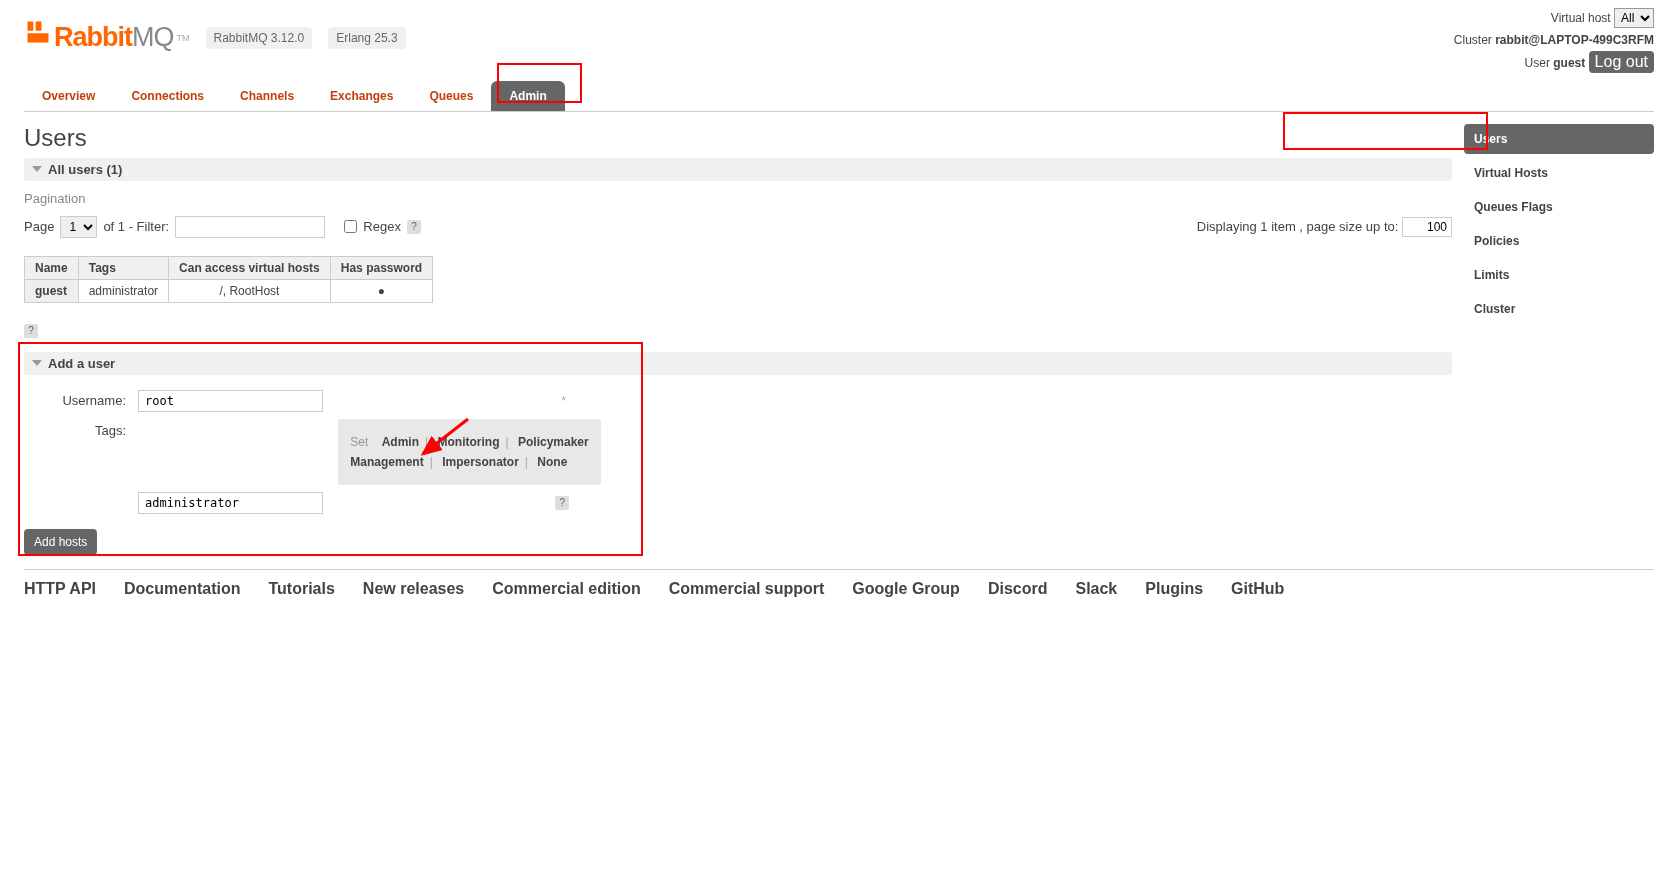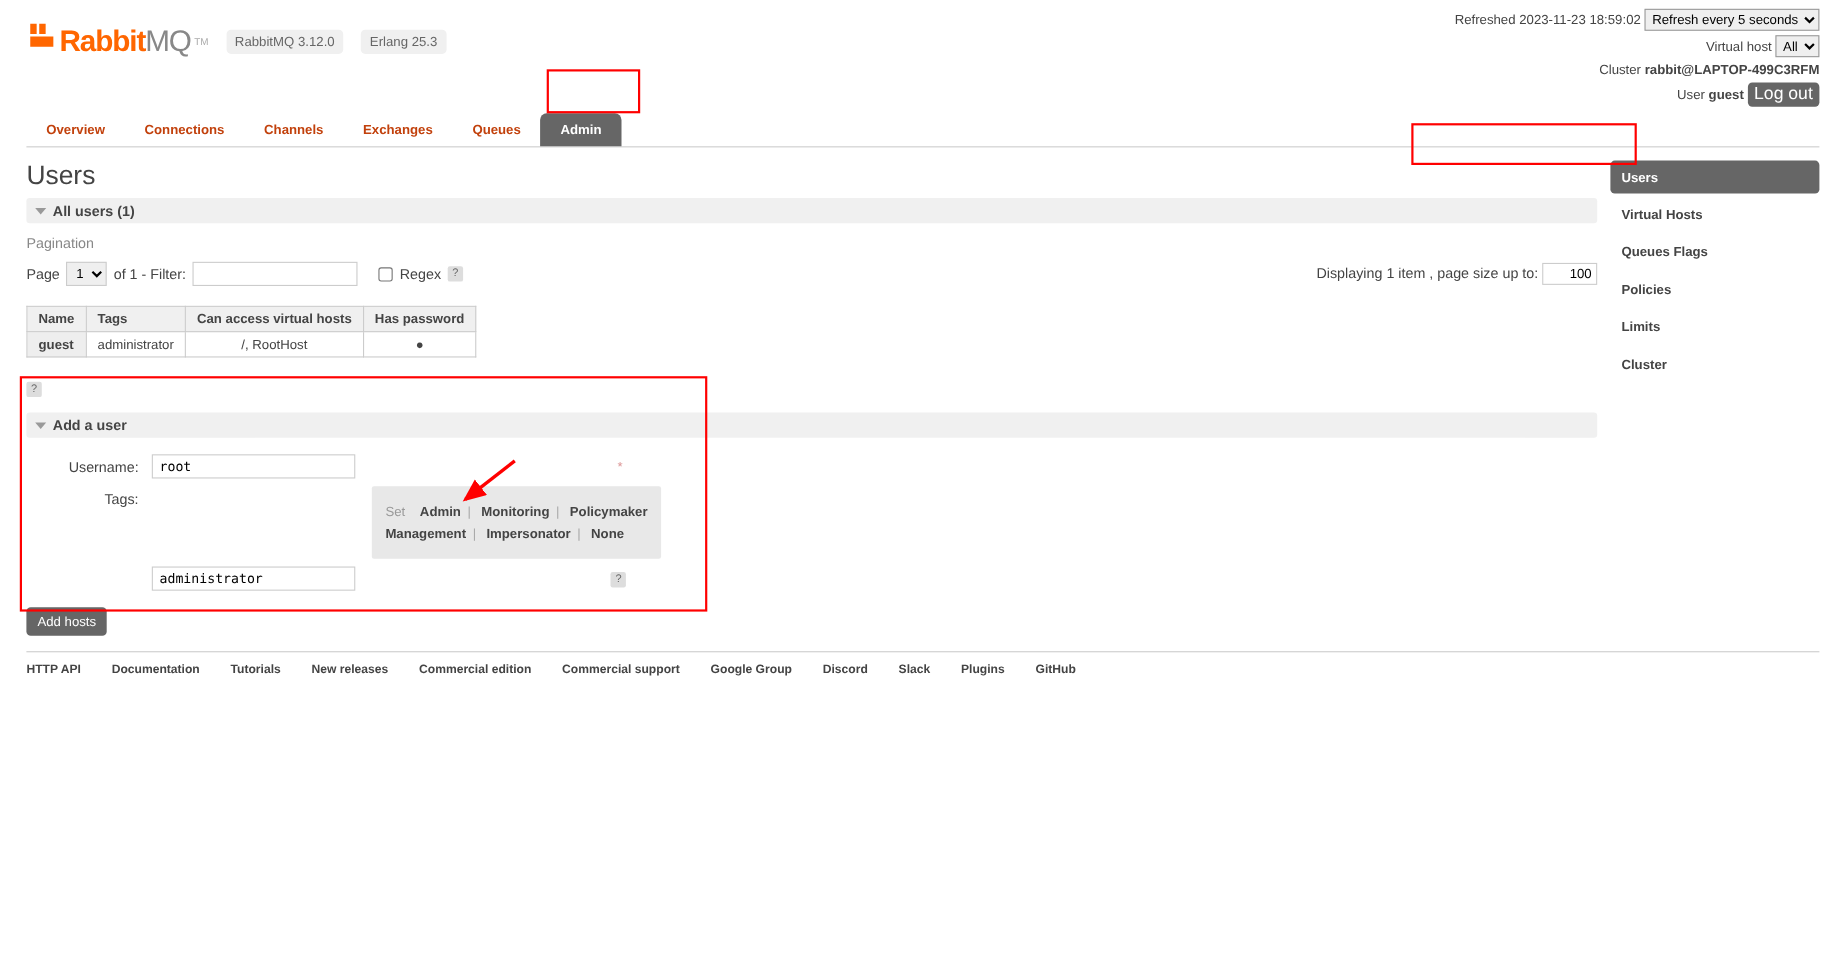--- a/index.html
+++ b/index.html
@@ -64,21 +64,21 @@
 .req { color: #d99; padding: 0 6px; }
 .confirm-text { font-size: 12px; color: #666; }
 .tags-panel { background: #e8e8e8; padding: 16px 12px; display: inline-block; vertical-align: top; border-radius: 2px; }
 .tags-panel .set-label { color: #999; font-size: 12px; margin-right: 10px; }
 .tag-link { color: #444; font-weight: bold; cursor: pointer; }
 .tag-sep { color: #aaa; margin: 0 6px; }
 .tags-line2 { margin-top: 6px; }
 .add-user-btn { background: #666; color: #fff; border: none; padding: 6px 10px; border-radius: 4px; font-size: 12px; cursor: pointer; }
 
 
-.footer { border-top: 1px solid #ccc; margin-top: 14px; padding-top: 10px; display: flex; gap: 28px; font-size: 11px; font-weight: bold; color: #444; }
+.footer { border-top: 1px solid #ccc; margin-top: 14px; padding-top: 10px; display: flex; gap: 28px; font-size: 16px; font-weight: bold; color: #444; }
 .footer span { cursor: pointer; }
 
 
 .annot { position: absolute; border: 2px solid #ff0000; pointer-events: none; z-index: 100; }
 .arrow { position: absolute; z-index: 101; pointer-events: none; }
 </style>
 </head>
 <body>
 
 <div class="topbar">
@@ -89,25 +89,20 @@
             <path fill="#ff6600" d="M3 3h5v8H3zM10 3h5v8h-5zM3 13h18v8H3z"></path>
           </svg>
       </span>
       <span class="logo-text"><span class="rabbit">Rabbit</span><span class="mq">MQ</span></span>
       <span class="logo-tm">TM</span>
     </div>
     <span class="version-badge">RabbitMQ 3.12.0</span>
     <span class="version-badge">Erlang 25.3</span>
   </div>
   <div class="topbar-right">
-    <div class="refresh-line">
-      <span>Refreshed</span>
-      <span>2023-11-23 18:59:02</span>
-      <select><option>Refresh every 5 seconds</option></select>
-    </div>
     <div class="vhost-line">
       <span>Virtual host</span>
       <select><option>All</option></select>
     </div>
     <div>
       <span>Cluster</span>
       <b>rabbit@LAPTOP-499C3RFM</b>
     </div>
     <div>
       <span>User</span>

